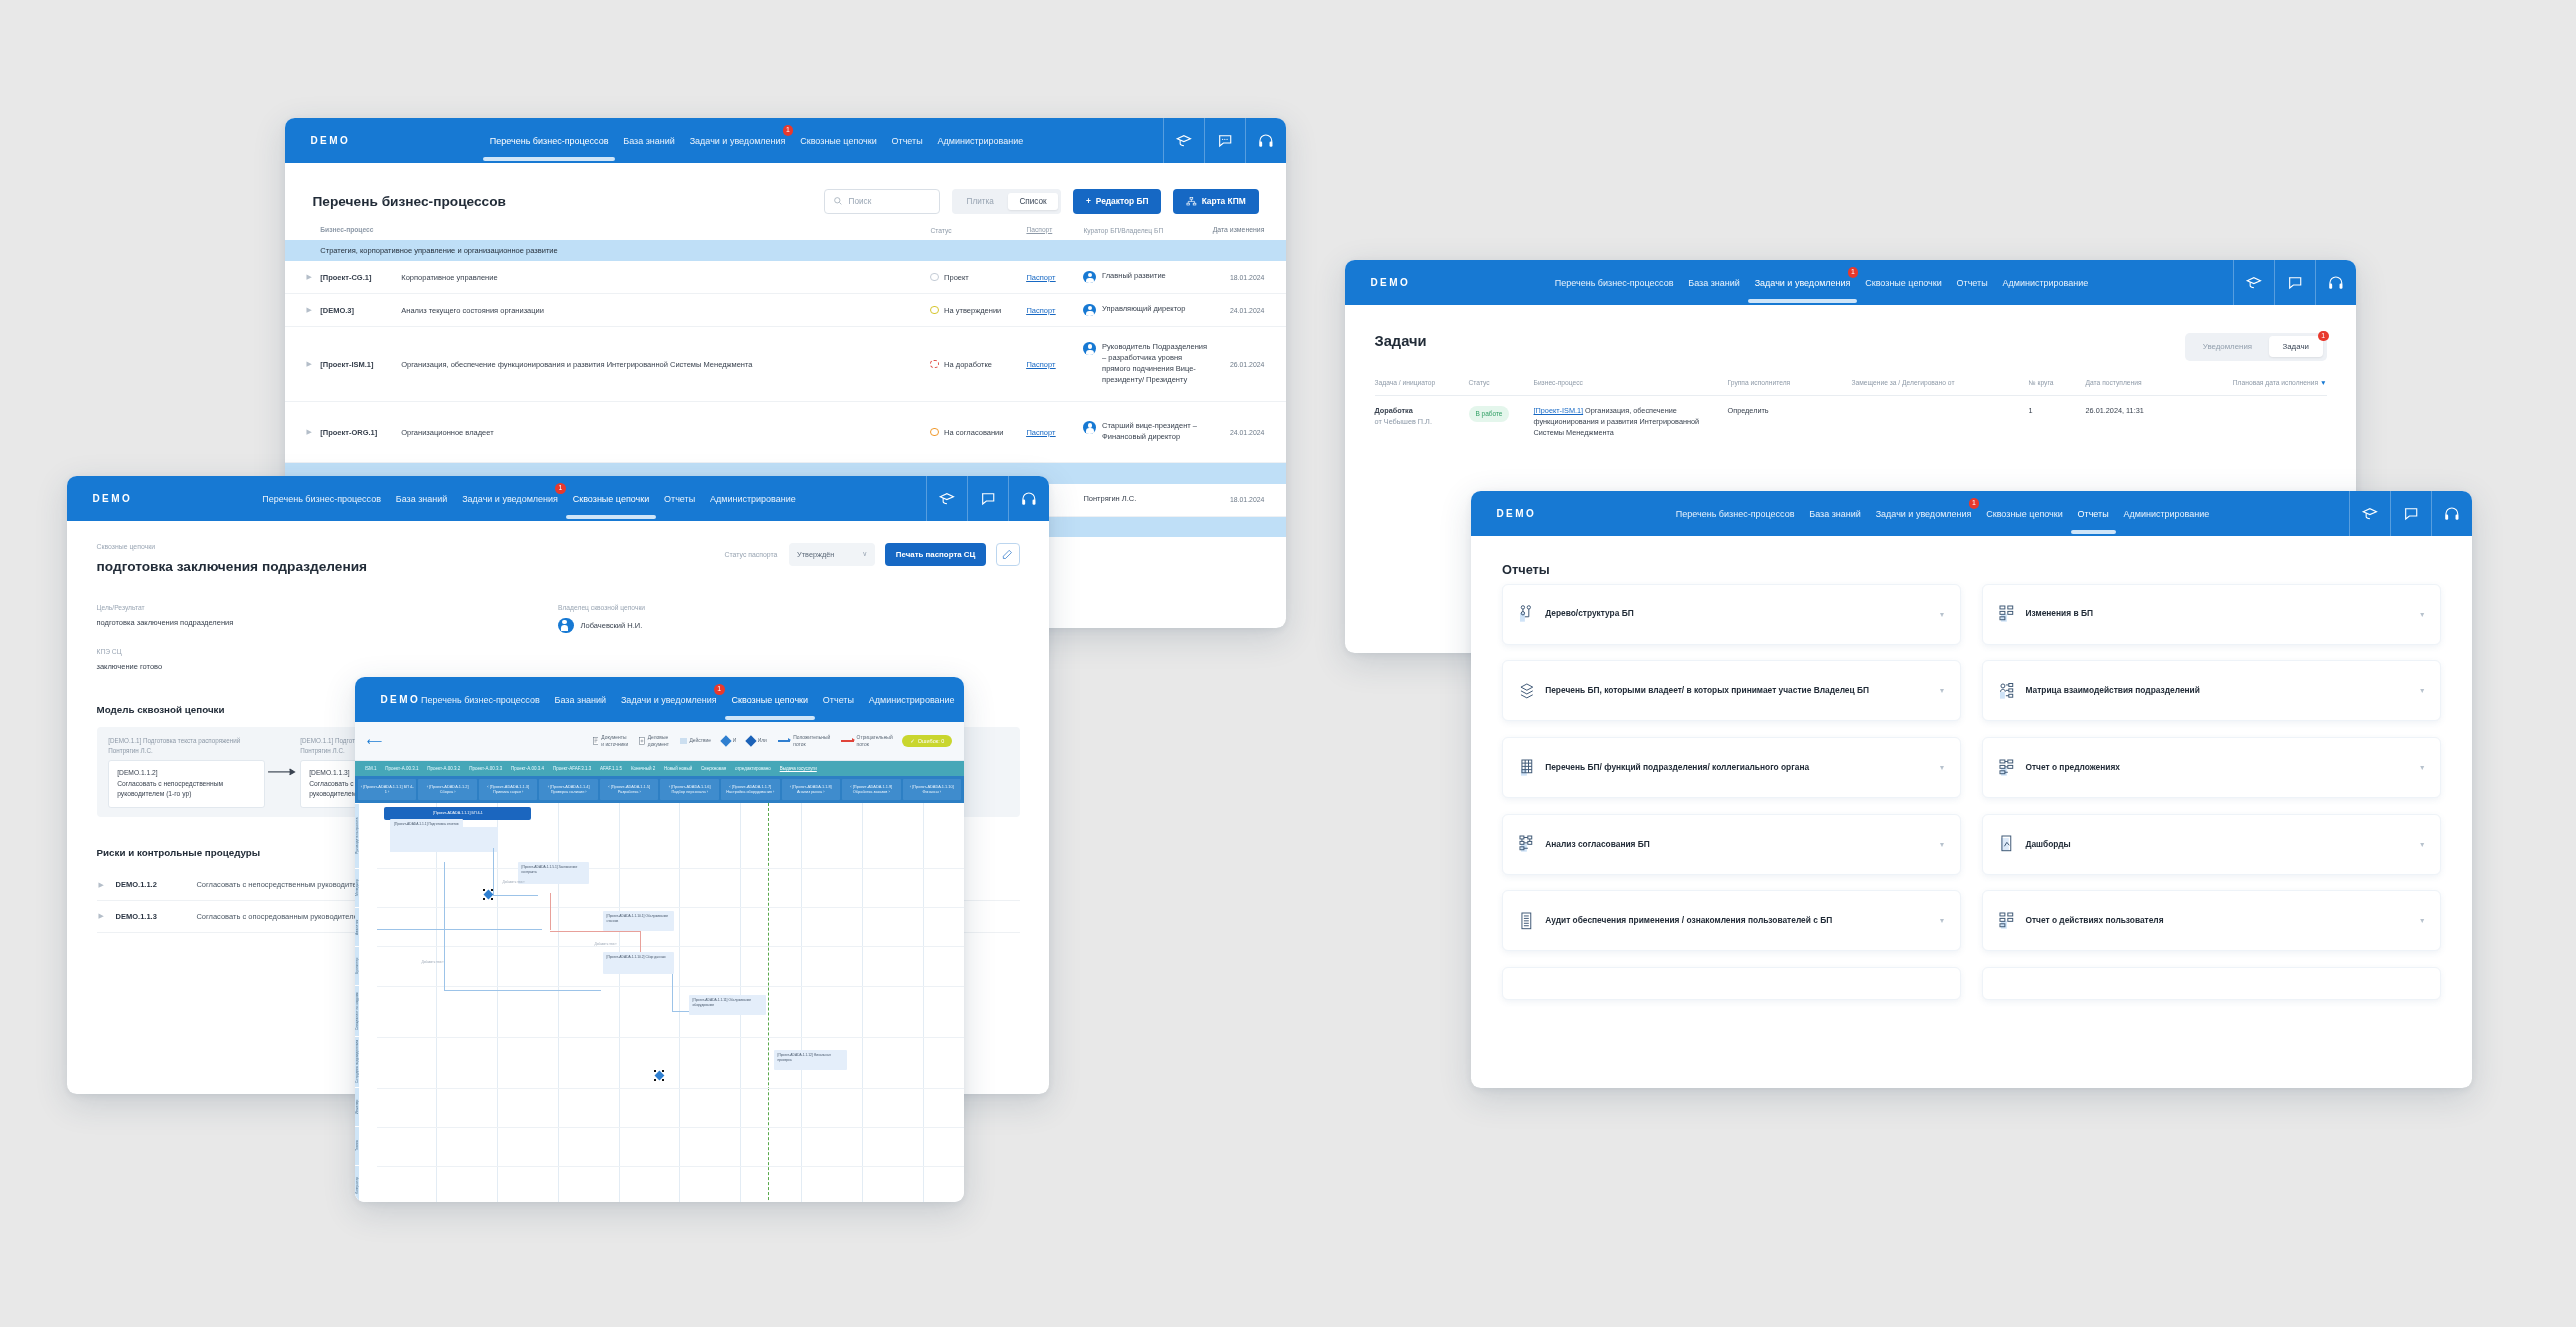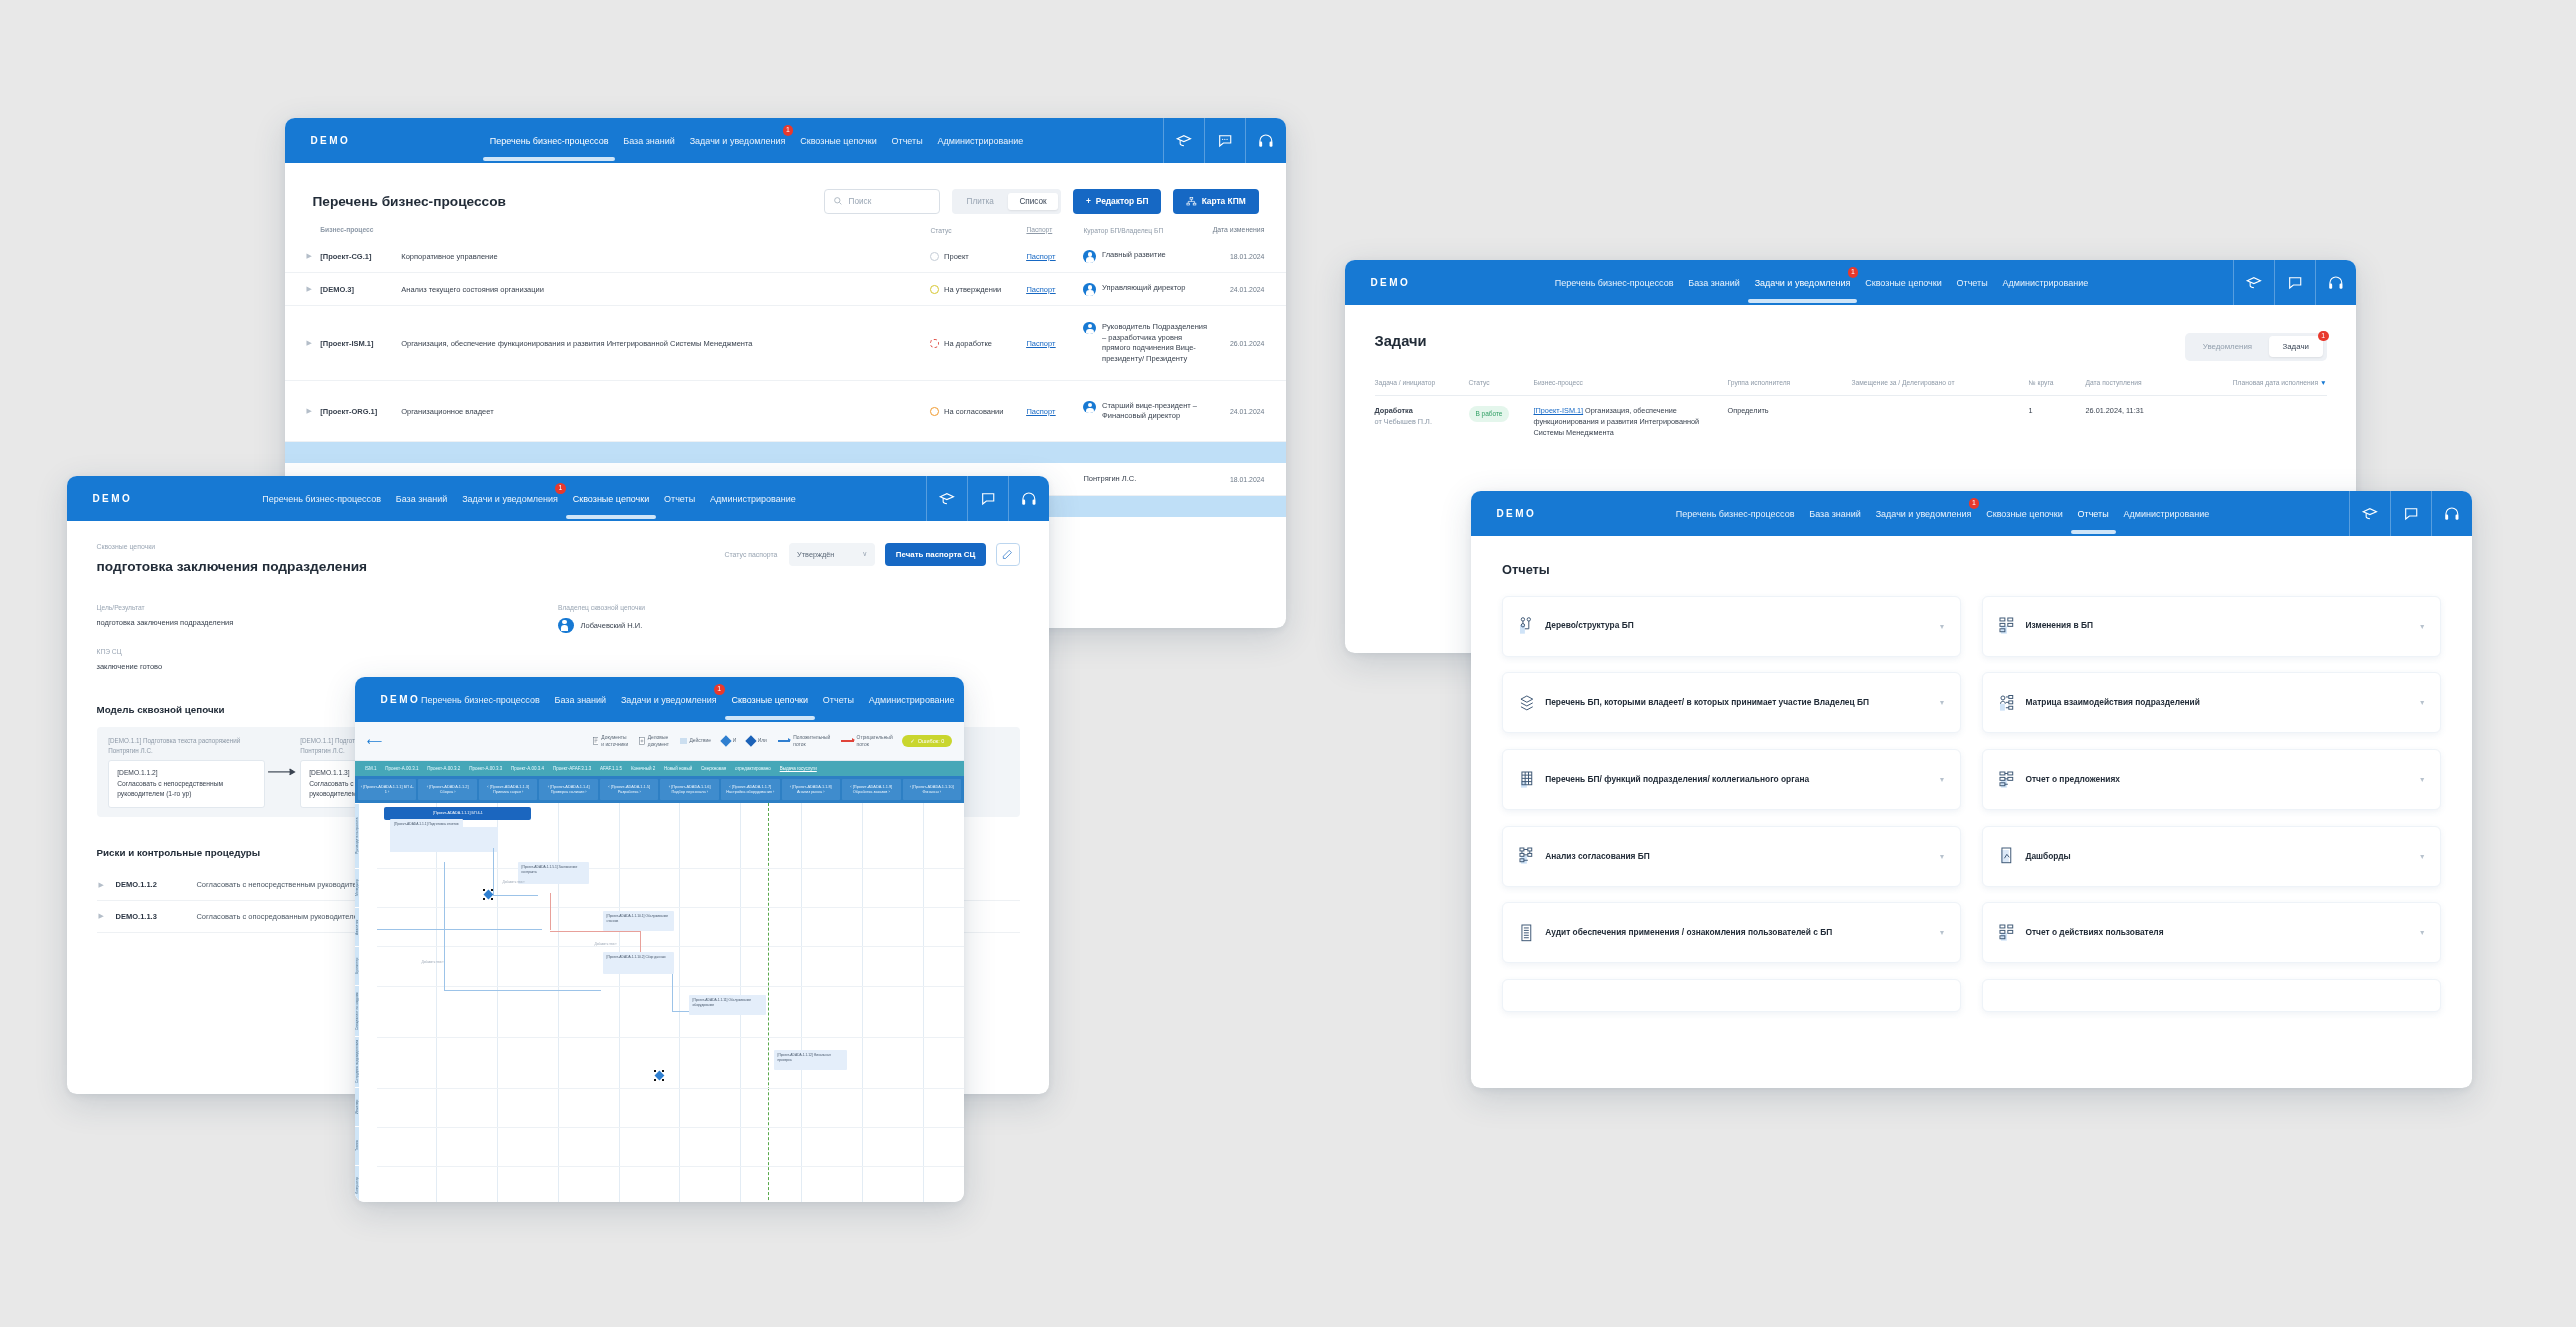--- a/index.html
+++ b/index.html
@@ -185,21 +185,21 @@
   .conn.r{ background:#e8a09a; }
   .dtop-blue{ position:absolute; left:7.9px; top:3.9px; width:147px; height:12.8px; background:#1b66bf; border-radius:2px;
               color:#fff; font-size:3.7px; display:flex; align-items:center; justify-content:center;}
   .dtop-card{ position:absolute; left:13.7px; top:23.6px; width:108px; height:25.5px; background:#e4eefa;
               font-size:3.3px; color:#46566a; padding:2.9px 3.9px; line-height:1.5;}
 
   
   #w5 { left:1471px; top:491px; width:1001px; height:597px; }
   #w5 .body { padding:25.5px 31px; }
   #w5 .page-title{ font-size:12.8px; }
-  .rgrid{ display:grid; grid-template-columns:1fr 1fr; gap:15.7px 21.6px; margin-top:19px; }
+  .rgrid{ display:grid; grid-template-columns:1fr 1fr; gap:15.7px 21.6px; margin-top:7px; }
   .rcard{
     background:#fff; border:1px solid #eef3f8; border-radius:5.9px;
     box-shadow:0 2px 6.9px rgba(80,110,150,.09);
     height:61px; display:flex; align-items:center; padding:0 15.7px; gap:10.8px;
   }
   .rcard .rtitle{ font-size:8.4px; color:#222c38; font-weight:bold; line-height:1.55; flex:1; }
   .rcard .rchev{ color:#b7c2cd; font-size:7.9px; }
   .ricon{ width:15.7px; height:17.7px; flex:none; position:relative; }
   .ricon svg{ width:15.7px; height:17.7px; }
 </style>
@@ -275,20 +275,24 @@
   <div class="thead">
     <div class="c-caret"></div>
     <div class="c-code">Бизнес-процесс</div>
     <div class="c-name"></div>
     <div class="c-status">Статус</div>
     <div class="c-pass">Паспорт</div>
     <div class="c-owner">Куратор БП/Владелец БП</div>
     <div class="c-date">Дата изменения</div>
   </div>
 
+  <div class="tr group">
+    <div class="c-caret"></div>
+      <div>Стратегия, корпоративное управление и организационное развитие</div>
+  </div>
 
   <div class="tr">
     <div class="c-caret">▶</div>
     <div class="c-code">[Проект-CG.1]</div>
     <div class="c-name">Корпоративное управление</div>
     <div class="c-status">
         <span class="dot"></span>
         <span>Проект</span>
       </div>
     <div class="c-pass"><span class="link">Паспорт</span></div>

